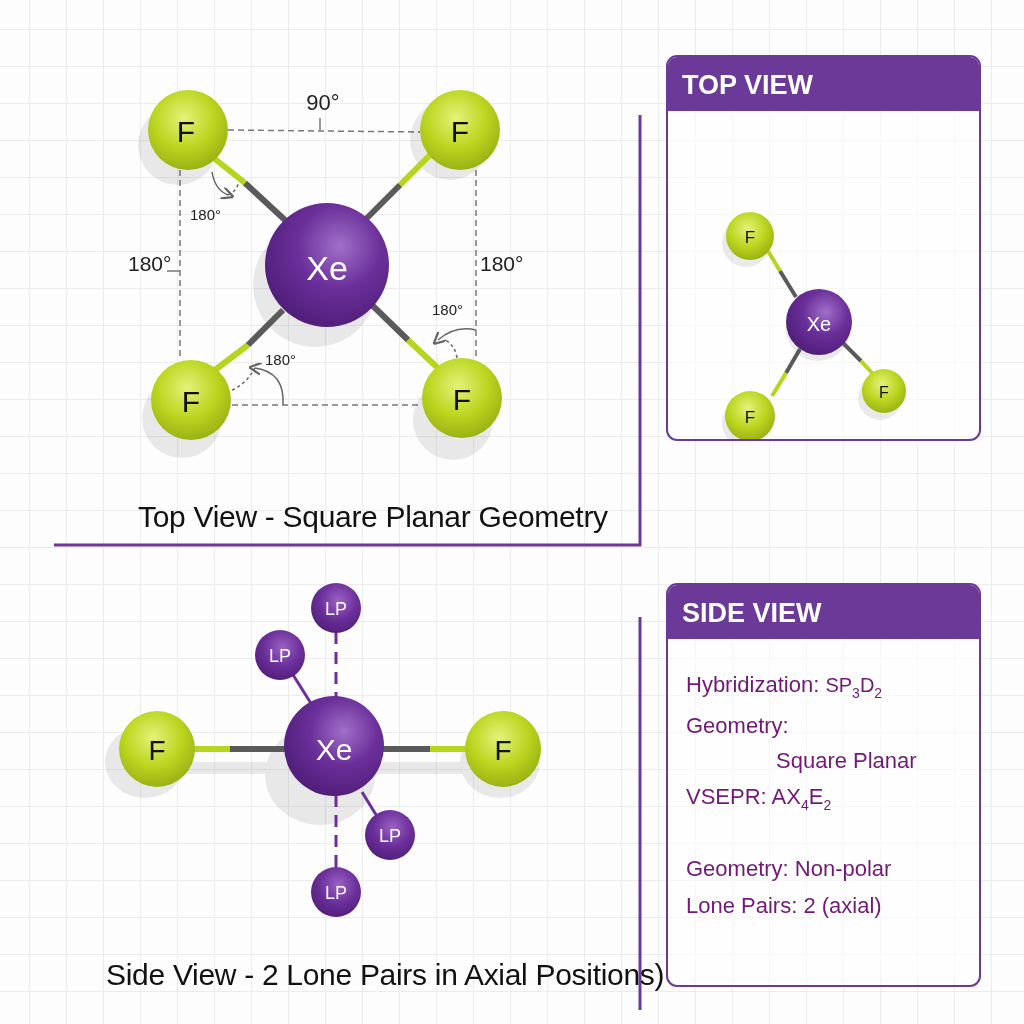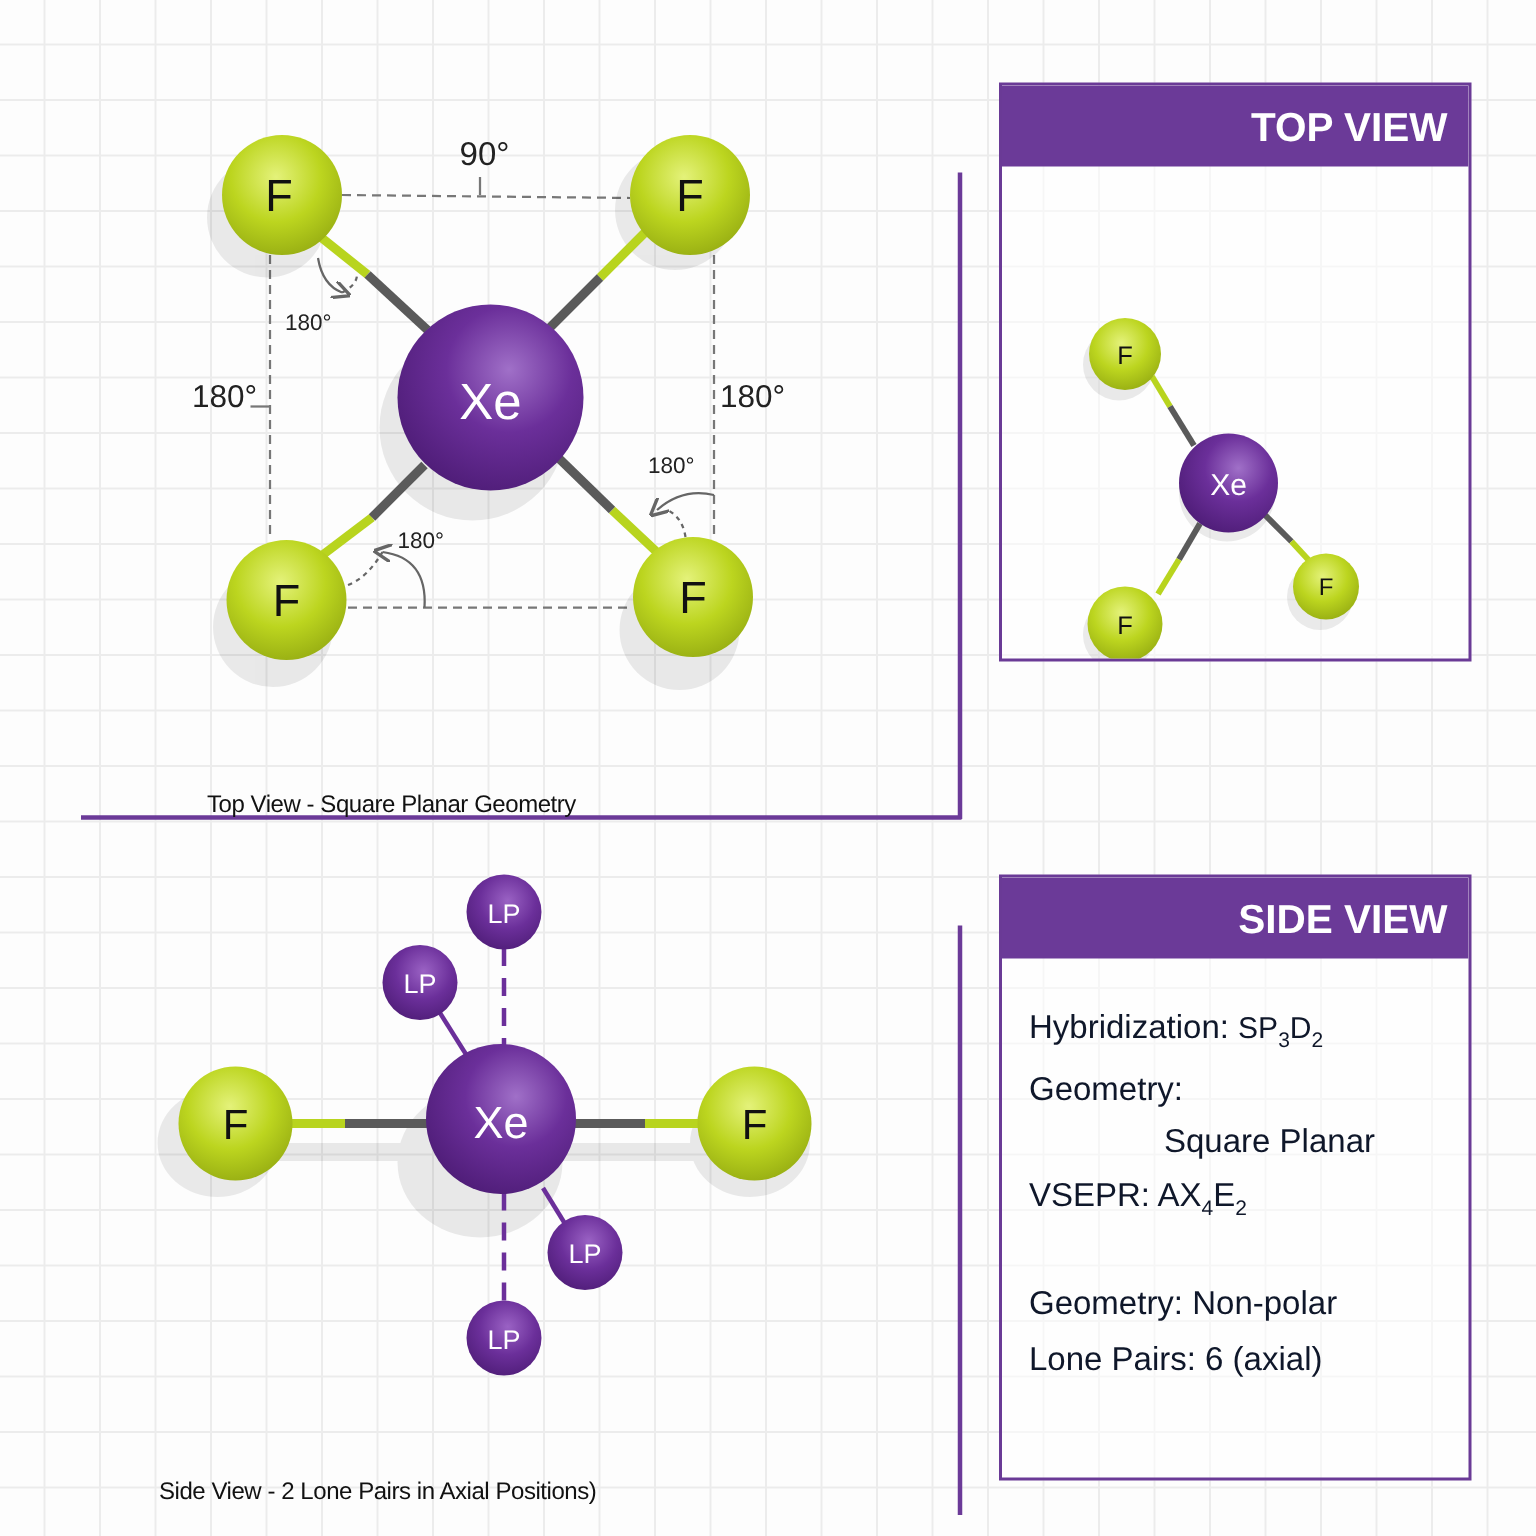--- a/index.html
+++ b/index.html
@@ -4,24 +4,24 @@
 <style>
   html,body{margin:0;padding:0;}
   body{width:1024px;height:1024px;position:relative;overflow:hidden;
     background-color:#fdfdfd;
     background-image:linear-gradient(#ececec 1px,transparent 1px),linear-gradient(90deg,#ececec 1px,transparent 1px);
     background-size:37px 37px;background-position:-8px -8px;
     font-family:"Liberation Sans",sans-serif;color:#111;}
   svg{position:absolute;left:0;top:0;overflow:visible;}
   .atom-label{font-family:"Liberation Sans",sans-serif;text-anchor:middle;dominant-baseline:central;}
   .ang{font-family:"Liberation Sans",sans-serif;fill:#222;}
-  .caption{position:absolute;font-size:16px;color:#111;letter-spacing:-0.3px;margin-top:28px;}
-  .panel{position:absolute;border:2px solid #6a3a96;border-radius:0;background:rgba(255,255,255,0.55);overflow:hidden;box-sizing:border-box;text-align:right;}
+  .caption{position:absolute;font-size:30px;color:#111;letter-spacing:-0.3px;}
+  .panel{position:absolute;border:2px solid #6a3a96;border-radius:11px;background:rgba(255,255,255,0.55);overflow:hidden;box-sizing:border-box;}
   .panel-head{background:#6b3a98;color:#fff;font-weight:bold;font-size:27px;padding:0 14px;height:54px;line-height:56px;}
-  .info{position:absolute;left:18px;font-size:22px;color:#0f172a;}
+  .info{position:absolute;left:18px;font-size:22px;color:#701a75;}
   sub{font-size:14px;vertical-align:-6px;}
 </style>
 </head>
 <body>
 
 <svg width="1024" height="1024">
   <defs>
     <radialGradient id="gXe" cx="0.6" cy="0.35" r="0.75">
       <stop offset="0" stop-color="#a070c8"></stop>
       <stop offset="0.45" stop-color="#6b2f9a"></stop>
@@ -175,14 +175,14 @@
     <span>Hybridization:</span>
     <span style="font-size:20px;"><span>SP</span><sub>3</sub><span>D</span><sub>2</sub></span>
   </div>
   <div class="info" style="top:128px;">Geometry:</div>
   <div class="info" style="top:163px;left:108px;">Square Planar</div>
   <div class="info" style="top:199px;">
     <span>VSEPR:</span>
     <span><span>AX</span><sub>4</sub><span>E</span><sub>2</sub></span>
   </div>
   <div class="info" style="top:271px;">Geometry: Non-polar</div>
-  <div class="info" style="top:308px;">Lone Pairs: 6 (axial)</div>
+  <div class="info" style="top:308px;">Lone Pairs: 2 (axial)</div>
 </div>
 
 </body></html>

